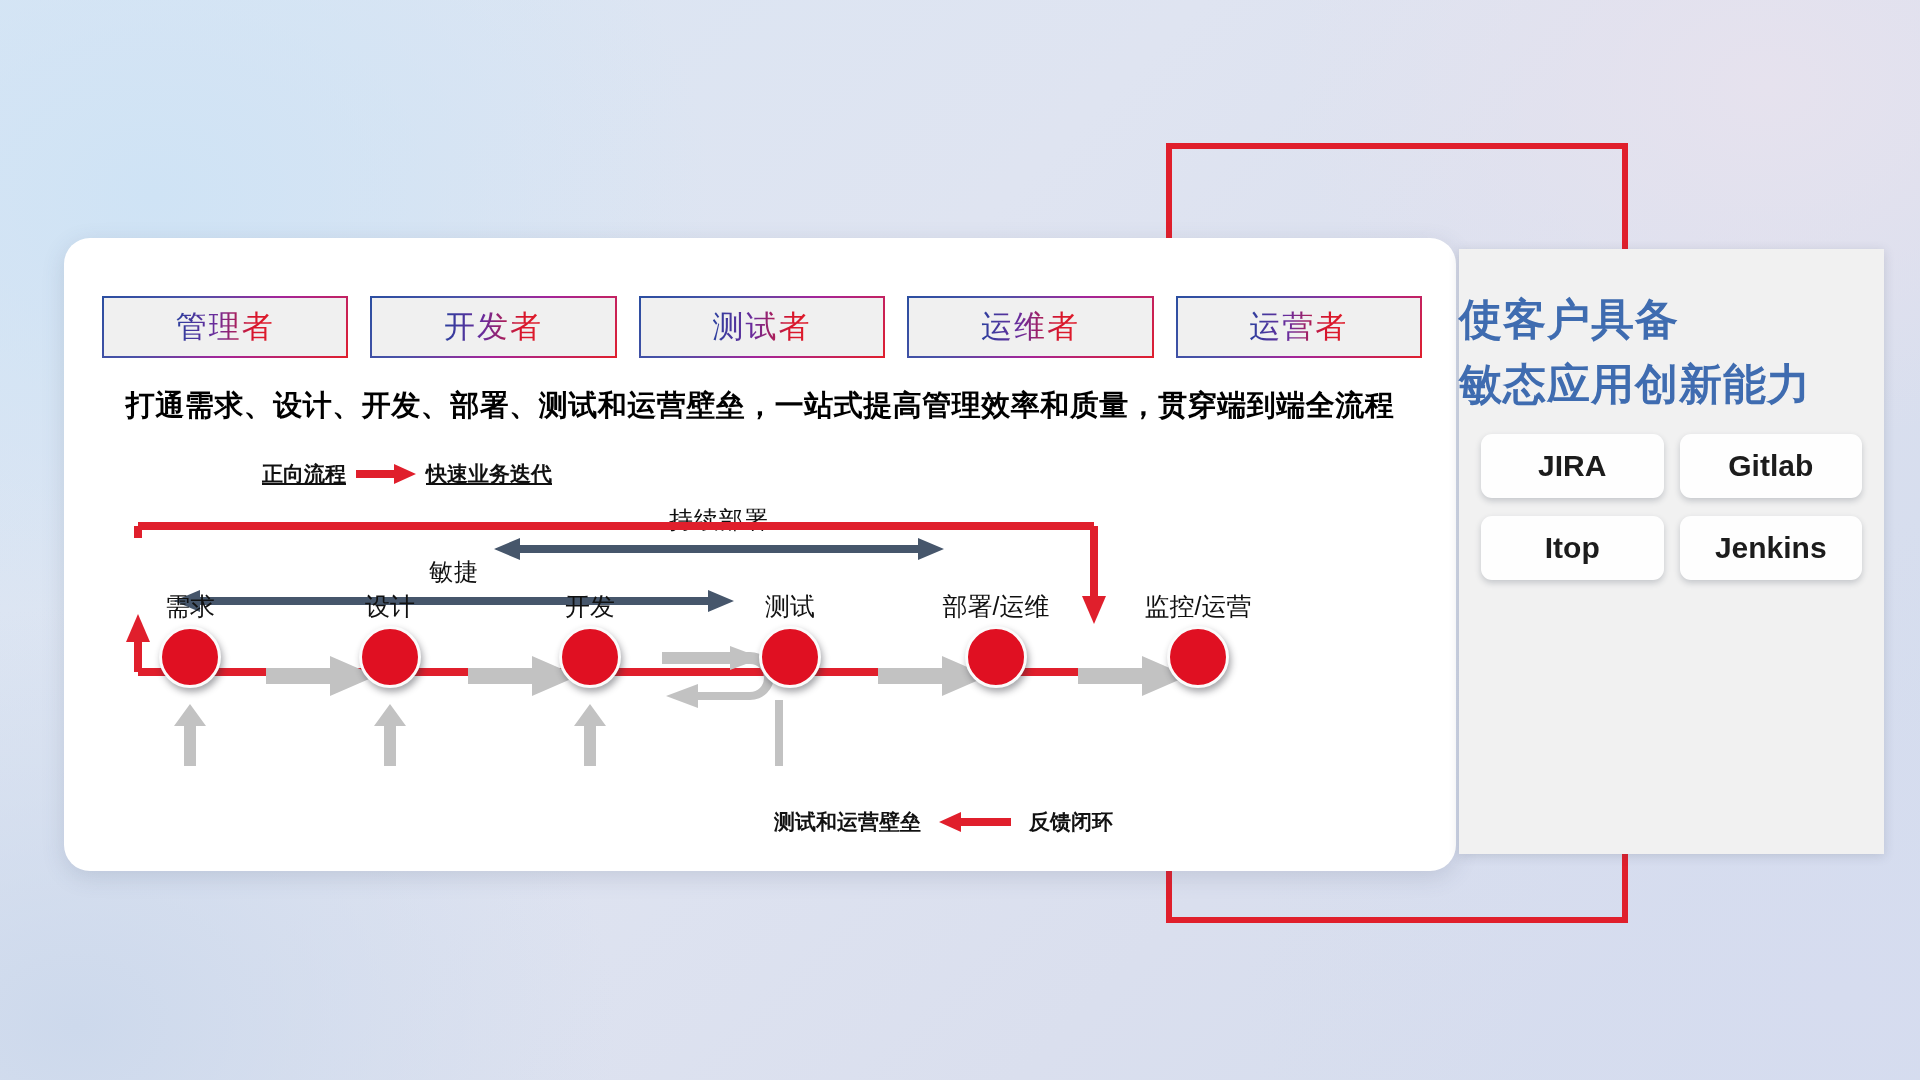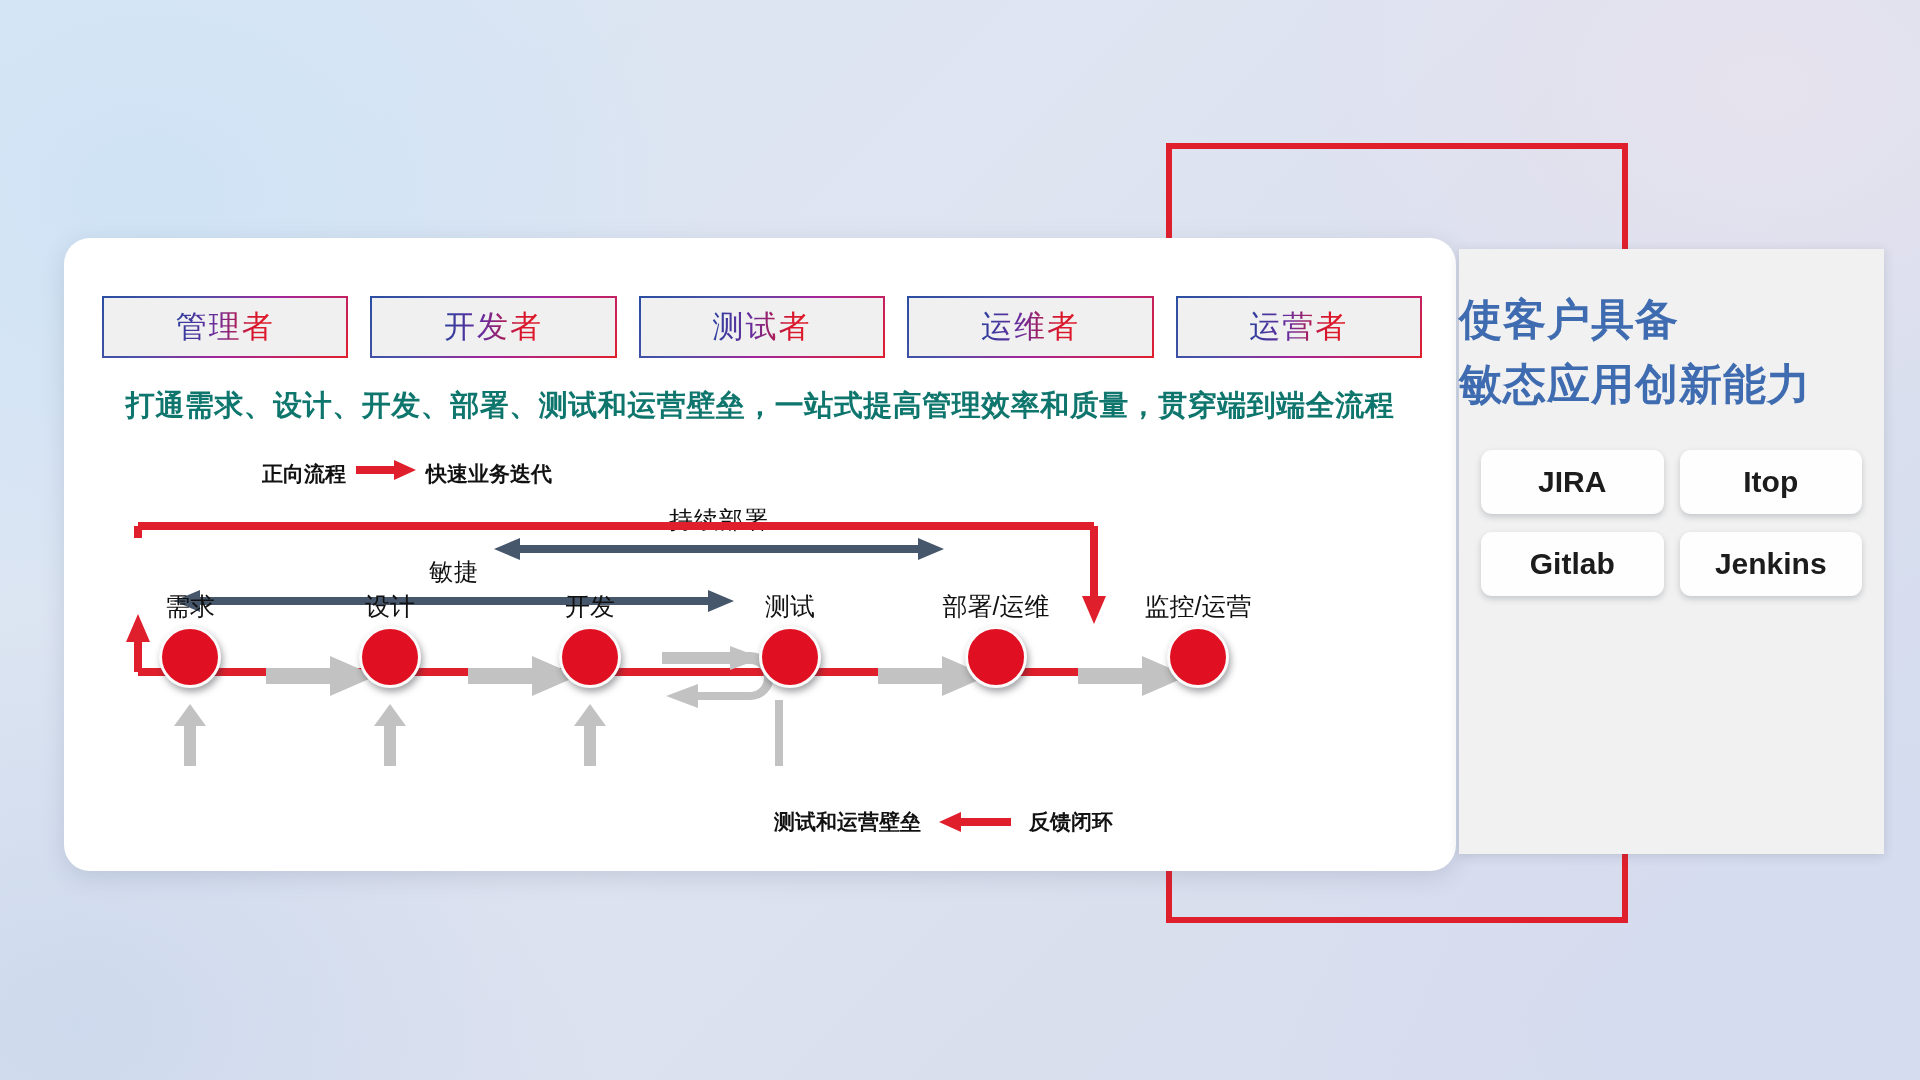--- a/index.html
+++ b/index.html
@@ -47,21 +47,21 @@
   .tools-headline {
     margin-top: 38px;
     text-align: left;
     color: #3f6cb0;
     font-size: 43px;
     font-weight: 700;
     line-height: 1.50;
     letter-spacing: 1px;
   }
   .tools-grid {
-    margin: 34px 22px 0 22px;
+    margin: 18px 22px 0 22px;
     display: flex;
     flex-wrap: wrap;
     gap: 18px 16px;
   }
   .tool-tile {
     background: #fefefe;
     border-radius: 11px;
     box-shadow: 0 3px 6px rgba(40,50,70,.22);
     height: 64px;
     display: flex;
@@ -133,34 +133,36 @@
 
   
   .desc {
     position: absolute;
     left: 0;
     top: 148px;
     width: 100%;
     text-align: center;
     font-size: 29px;
     font-weight: 700;
-    color: #0f766e;
+    color: #000000;
     letter-spacing: .5px;
   }
 
   
   .legend-forward {
     position: absolute;
     left: 198px;
     top: 222px;
     display: flex;
+    align-items: center;
     gap: 10px;
     font-size: 21px;
     font-weight: 700;
     color: #111;
+    text-decoration: underline;
   }
   .legend-feedback {
     position: absolute;
     left: 710px;
     top: 570px;
     display: flex;
     align-items: center;
     gap: 18px;
     font-size: 21px;
     font-weight: 700;
@@ -238,22 +240,22 @@
 
   <div class="red-frame"></div>
 
   <div class="tools-panel">
     <div class="tools-headline">
       <div>使客户具备</div>
       <div>敏态应用创新能力</div>
     </div>
     <div class="tools-grid">
       <div class="tool-tile">JIRA</div>
+      <div class="tool-tile">Gitlab</div>
       <div class="tool-tile">Itop</div>
-      <div class="tool-tile">Gitlab</div>
       <div class="tool-tile">Jenkins</div>
     </div>
   </div>
 
   <div class="main-card">
 
     <div class="roles">
       <div class="role-box">
         <span class="role-label">管理者</span>
       </div>

